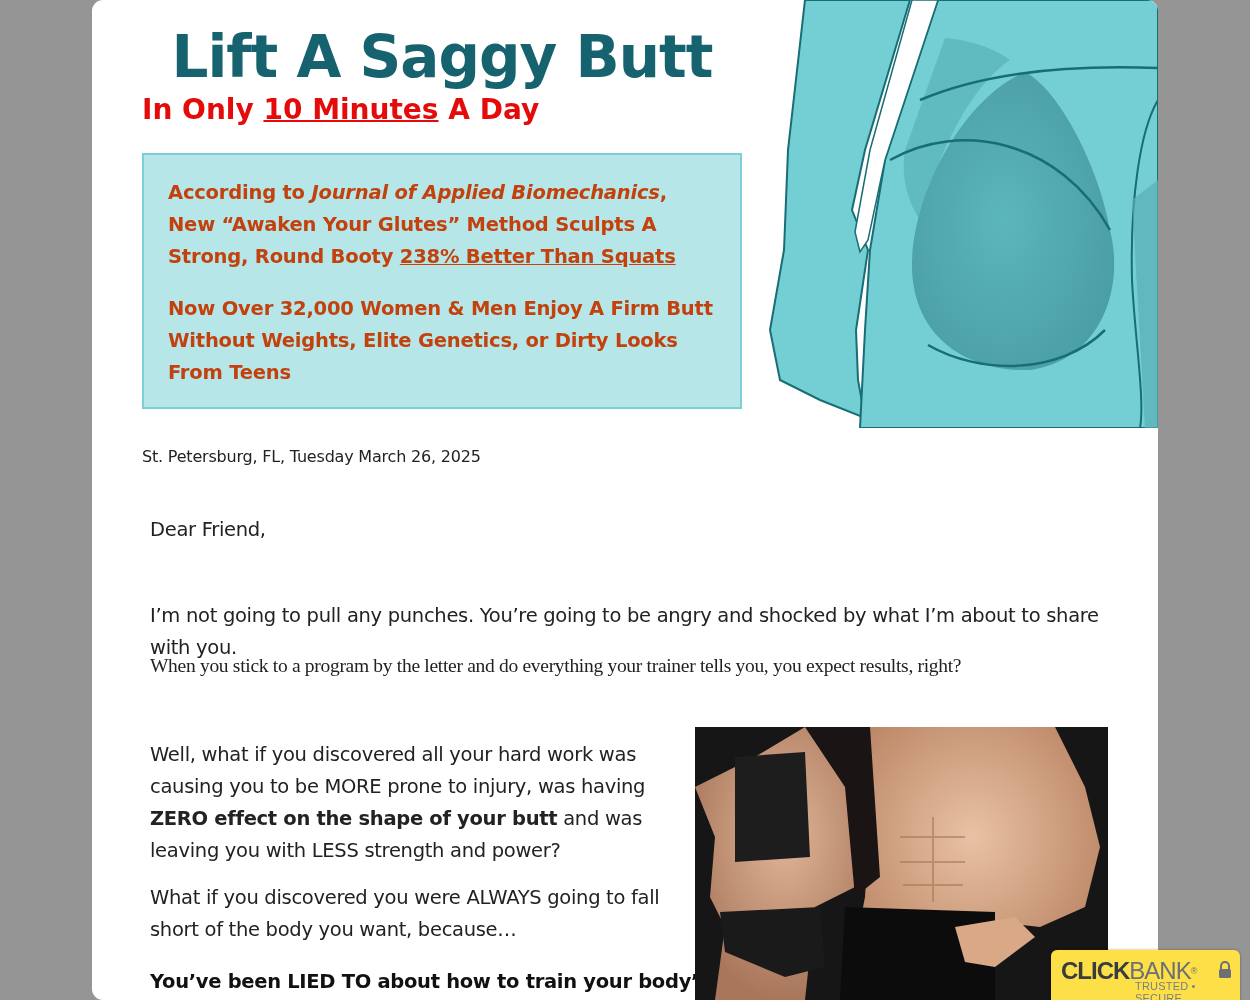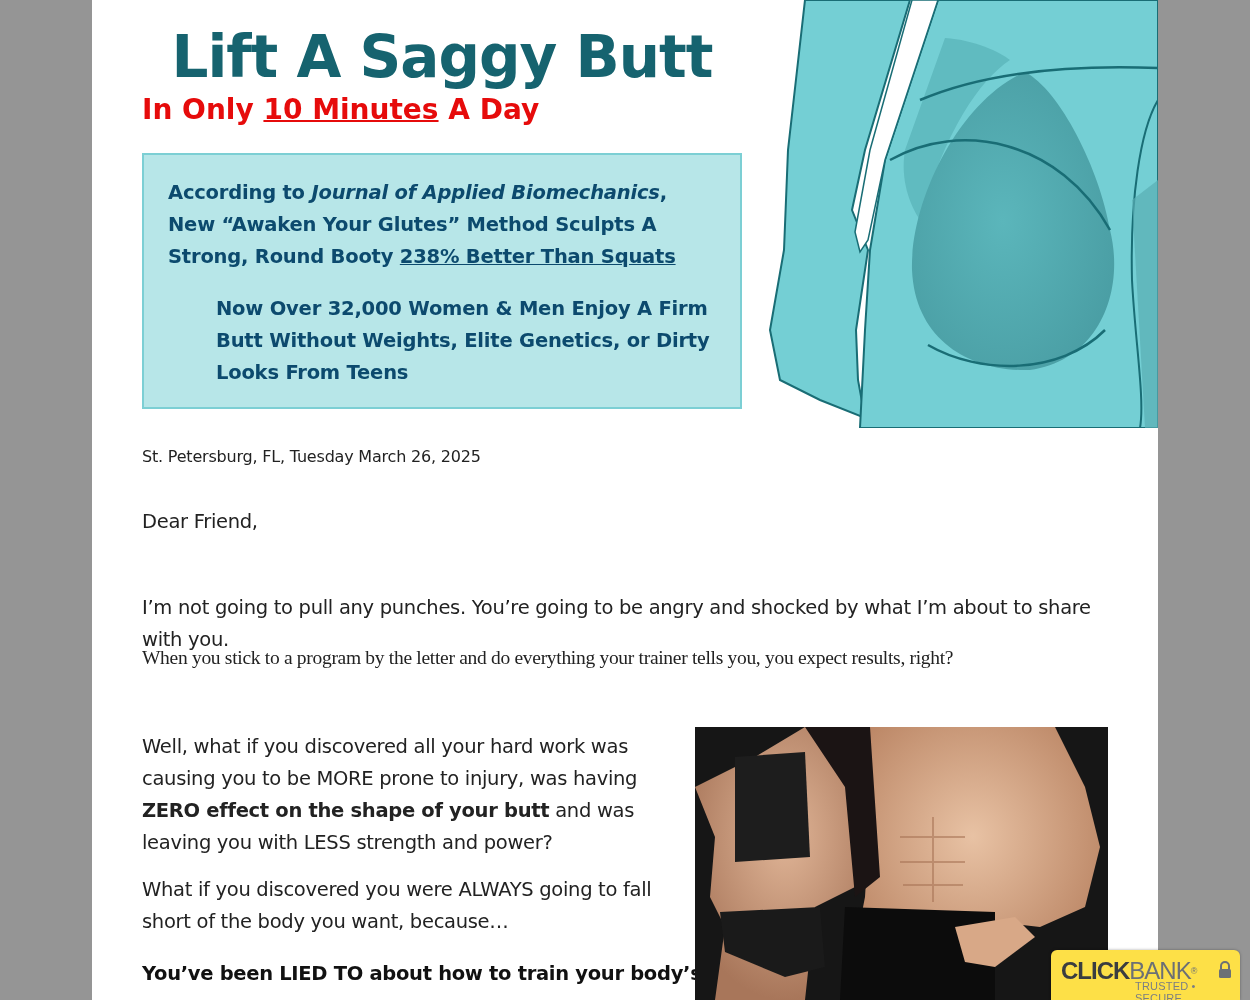--- a/index.html
+++ b/index.html
@@ -4,54 +4,54 @@
 <style>
   html, body { margin: 0; padding: 0; }
   body {
     width: 1250px; height: 1000px; overflow: hidden;
     background: #959595;
     font-family: "DejaVu Sans", "Liberation Sans", sans-serif;
     position: relative;
   }
   .page {
     position: absolute; left: 92px; top: 0; width: 1066px; height: 1000px;
-    background: #ffffff; overflow: hidden;
+    background: #ffffff; overflow: hidden; border-radius: 11px;
   }
   .hero-illustration {
     position: absolute; left: 668px; top: 0; width: 398px; height: 428px;
   }
   .headline {
     position: absolute; left: 50px; top: 22px; width: 600px; text-align: center;
     color: #16636f; font-weight: bold; font-size: 58px; letter-spacing: -1px;
     line-height: 70px; margin: 0;
   }
   .subheadline {
     position: absolute; left: 50px; top: 92px; width: 600px; text-align: left;
     color: #e60b0b; font-weight: bold; font-size: 28px; line-height: 36px; margin: 0;
   }
   .subheadline u { text-decoration: underline; text-decoration-thickness: 2px; }
   .callout {
     position: absolute; left: 50px; top: 153px; width: 546px; height: 252px;
     background: #b7e6e8; border: 2px solid #7ccfd4;
     padding: 0 24px; box-sizing: border-box; width: 600px; height: 256px;
   }
   .callout p {
-    margin: 0; font-weight: bold; font-size: 19.5px; line-height: 32px; color: #0c4a6e;
+    margin: 0; font-weight: bold; font-size: 19.5px; line-height: 32px; color: #c2410c;
     letter-spacing: -0.2px;
   }
   .callout p.first { margin-top: 22px; }
-  .callout p.second { margin-top: 20px; margin-left: 48px; }
+  .callout p.second { margin-top: 20px; }
   .callout u { text-decoration: underline; }
   .dateline {
     position: absolute; left: 50px; top: 447px; font-size: 16px; color: #222;
     letter-spacing: -0.2px;
   }
   .body-text {
     position: absolute; left: 50px; font-size: 19.5px; line-height: 32px; color: #222;
-    letter-spacing: -0.3px; margin: 0;
+    letter-spacing: -0.3px; margin: 8px;
   }
   .p-greeting { top: 506px; }
   .p-1 { top: 592px; width: 975px; }
   .p-2 { top: 642px; width: 975px; font-family: Liberation Serif, serif; }
   .p-3 { top: 731px; width: 540px; }
   .p-4 { top: 874px; width: 540px; }
   .p-5 { top: 958px; width: 560px; font-weight: bold; color: #111; }
   .fitness-photo {
     position: absolute; left: 603px; top: 727px; width: 413px; height: 273px;
     background: #141414; overflow: hidden;

